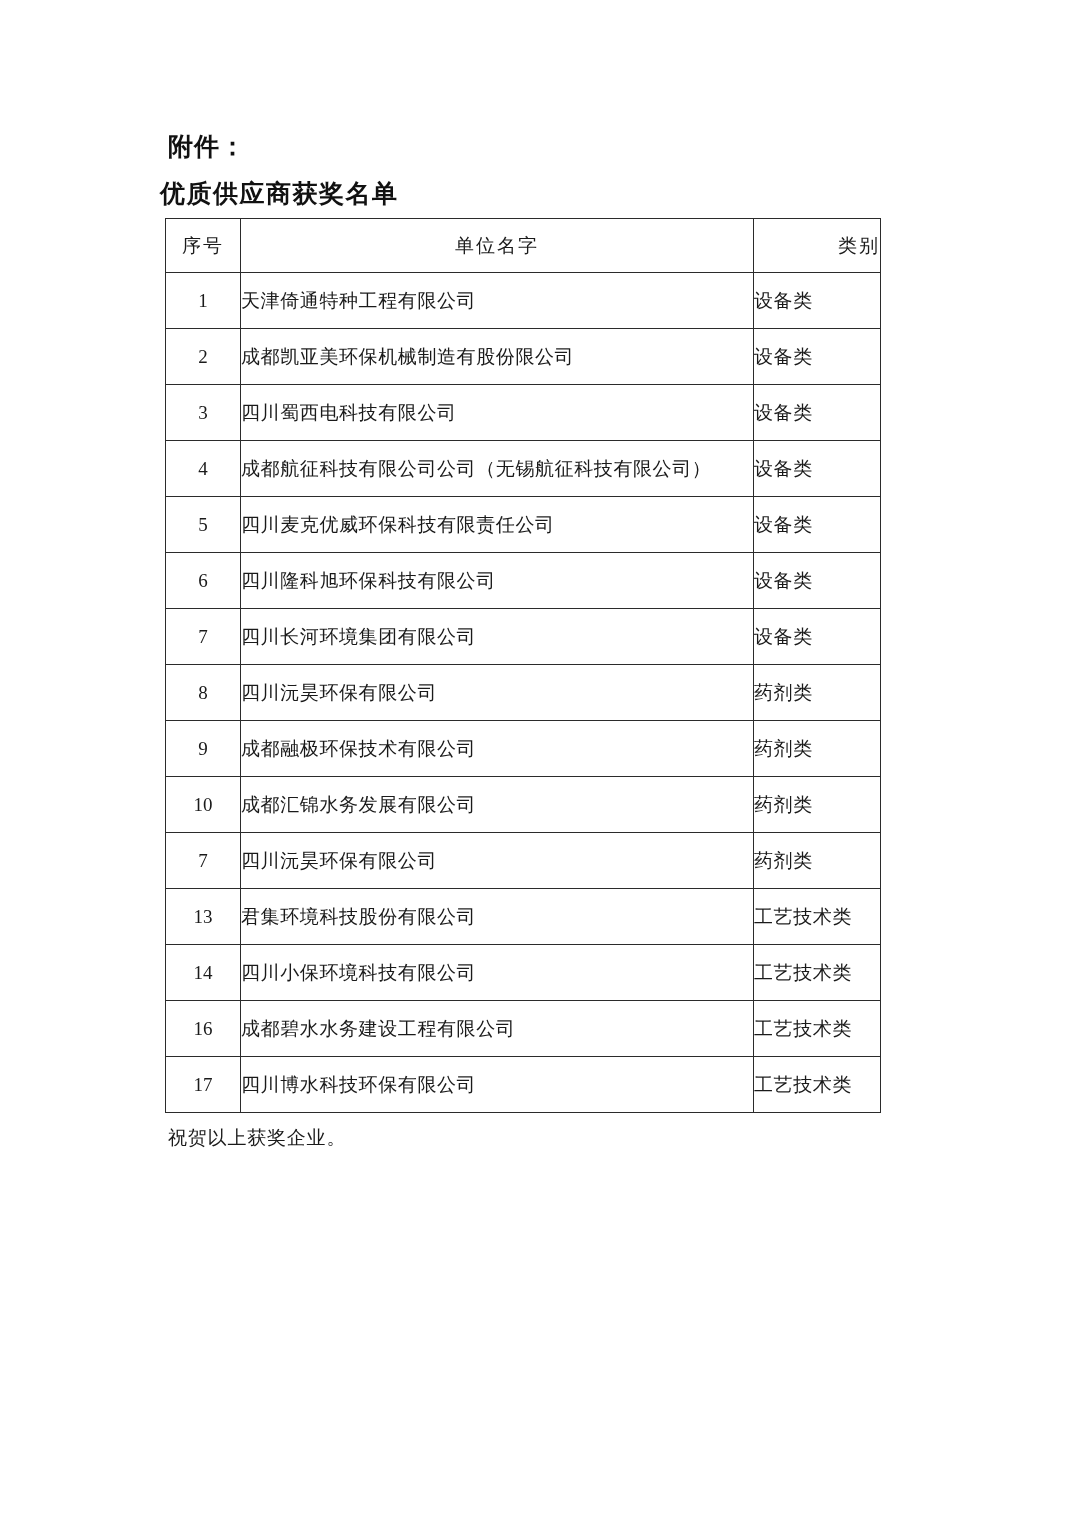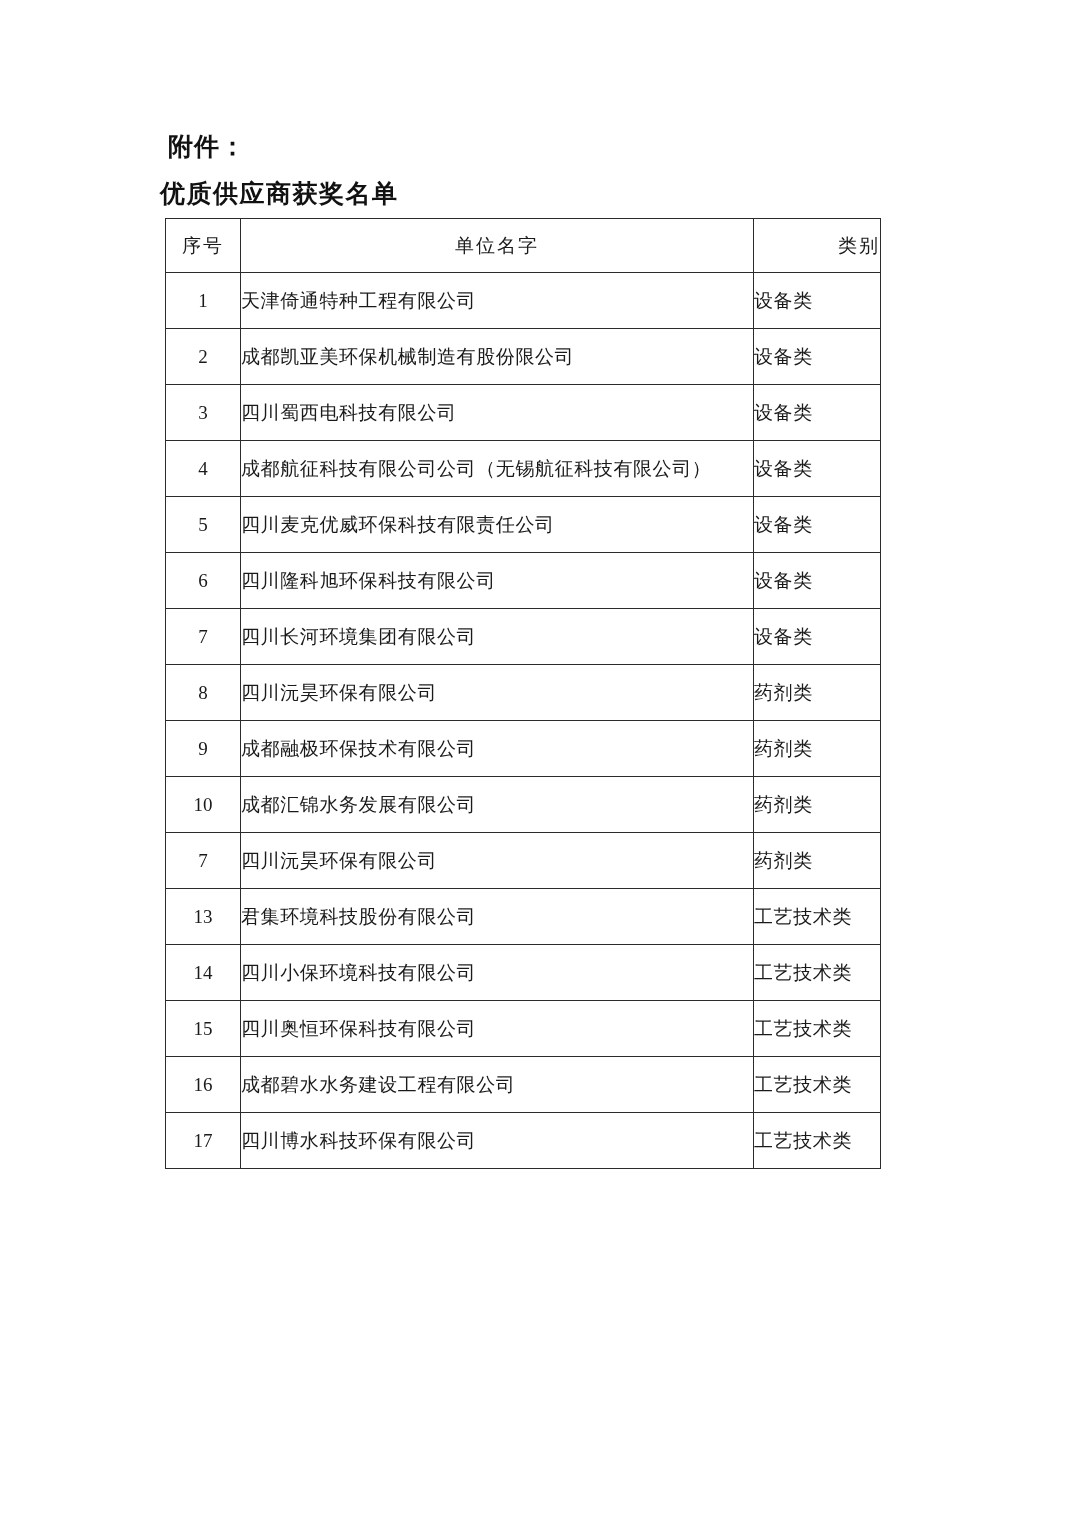--- a/index.html
+++ b/index.html
@@ -175,31 +175,27 @@
           <td class="idx">13</td>
           <td class="name">君集环境科技股份有限公司</td>
           <td class="cat">工艺技术类</td>
         </tr>
         <tr>
           <td class="idx">14</td>
           <td class="name">四川小保环境科技有限公司</td>
           <td class="cat">工艺技术类</td>
         </tr>
         <tr>
-          <td class="idx">15</td>
-          <td class="name">四川奥恒环保科技有限公司</td>
-          <td class="cat">工艺技术类</td>
-        </tr>
-        <tr>
           <td class="idx">16</td>
           <td class="name">成都碧水水务建设工程有限公司</td>
           <td class="cat">工艺技术类</td>
         </tr>
         <tr>
           <td class="idx">17</td>
           <td class="name">四川博水科技环保有限公司</td>
           <td class="cat">工艺技术类</td>
         </tr>
       </tbody>
   </table>
 
+  <div class="closing">祝贺以上获奖企业。</div>
 
 </div>
 
 </body></html>

